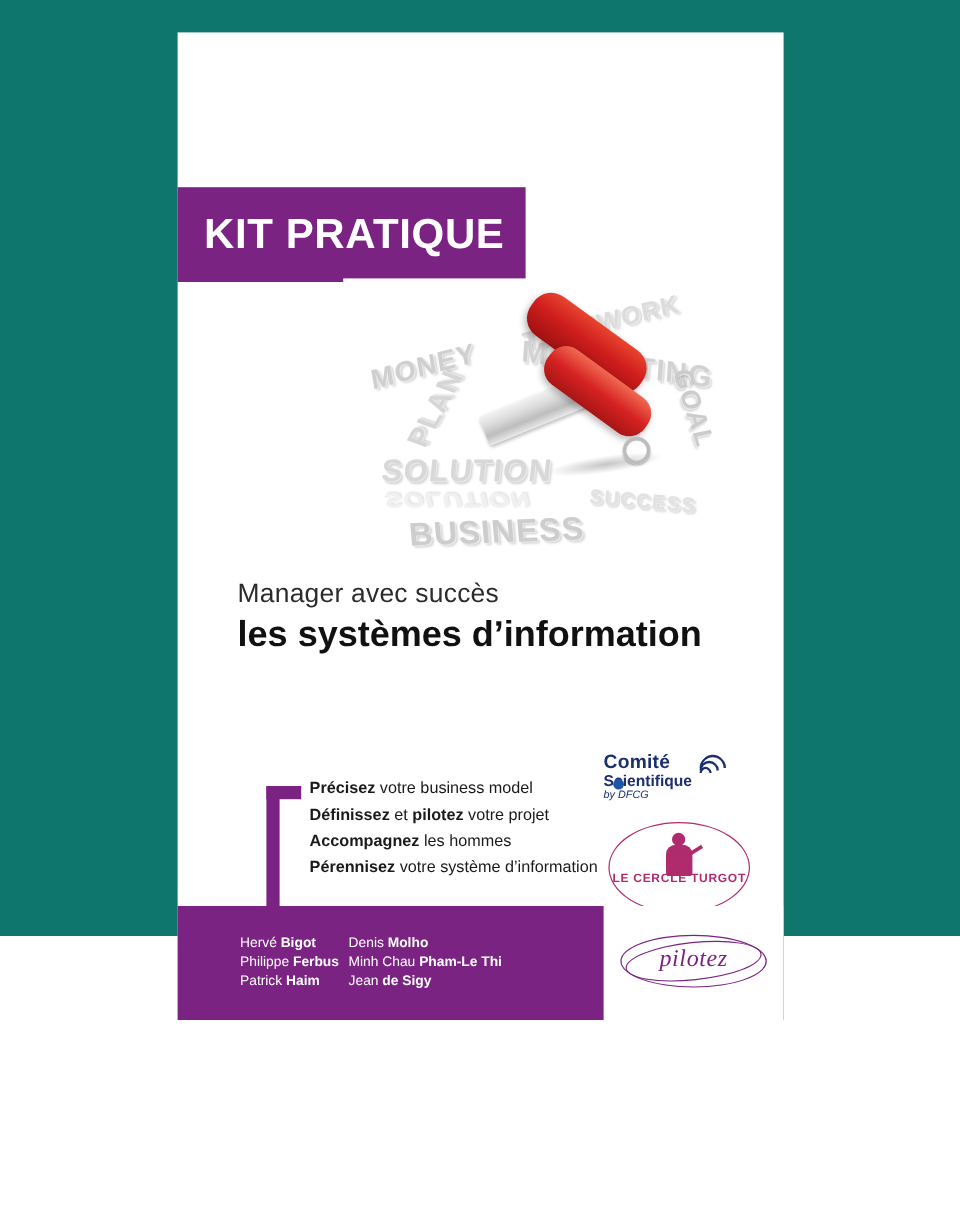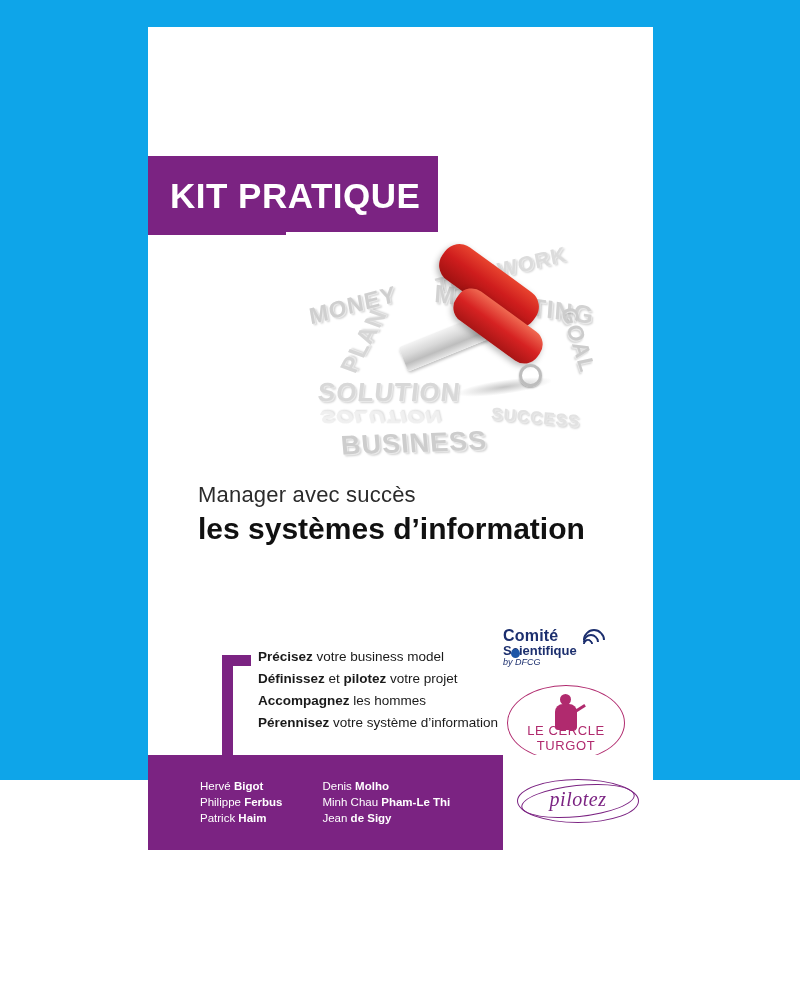--- a/index.html
+++ b/index.html
@@ -10,21 +10,21 @@
   body {
     width: 800px;
     height: 1008px;
     font-family: "Liberation Sans", sans-serif;
     overflow: hidden;
   }
   .page {
     position: relative;
     width: 800px;
     height: 780px;
-    background: #0ea5e9;
+    background: #0f766e;
   }
   
   .cover {
     position: absolute;
     left: 148px;
     top: 27px;
     width: 505px;
     height: 954px;
     background: #ffffff;
   }
@@ -324,23 +324,23 @@
   .turgot-fig .arm {
     position: absolute;
     left: 25px; top: 13px;
     width: 12px; height: 3px;
     background: #b02a6e;
     transform: rotate(-32deg);
   }
   .turgot-text {
     position: absolute;
     left: 0; right: 0;
-    bottom: 7px;
-    font-size: 13px;
-    font-weight: normal;
+    bottom: 22px;
+    font-size: 10px;
+    font-weight: bold;
     color: #b02a6e;
     letter-spacing: 0.6px;
   }
 
   
   .bottom-band {
     position: absolute;
     left: 0px;
     top: 728px;
     width: 505px;
@@ -393,21 +393,21 @@
 
   .authors {
     position: absolute;
     left: 52px;
     top: 751px;
     width: 300px;
     color: #ffffff;
     font-size: 11.5px;
     line-height: 16px;
     display: flex;
-    gap: 40px;
+    gap: 8px;
   }
   .authors b { font-weight: bold; }
   .authors .col { white-space: nowrap; }
 </style>
 </head>
 <body>
 
 <div class="page">
   <div class="cover">
 

